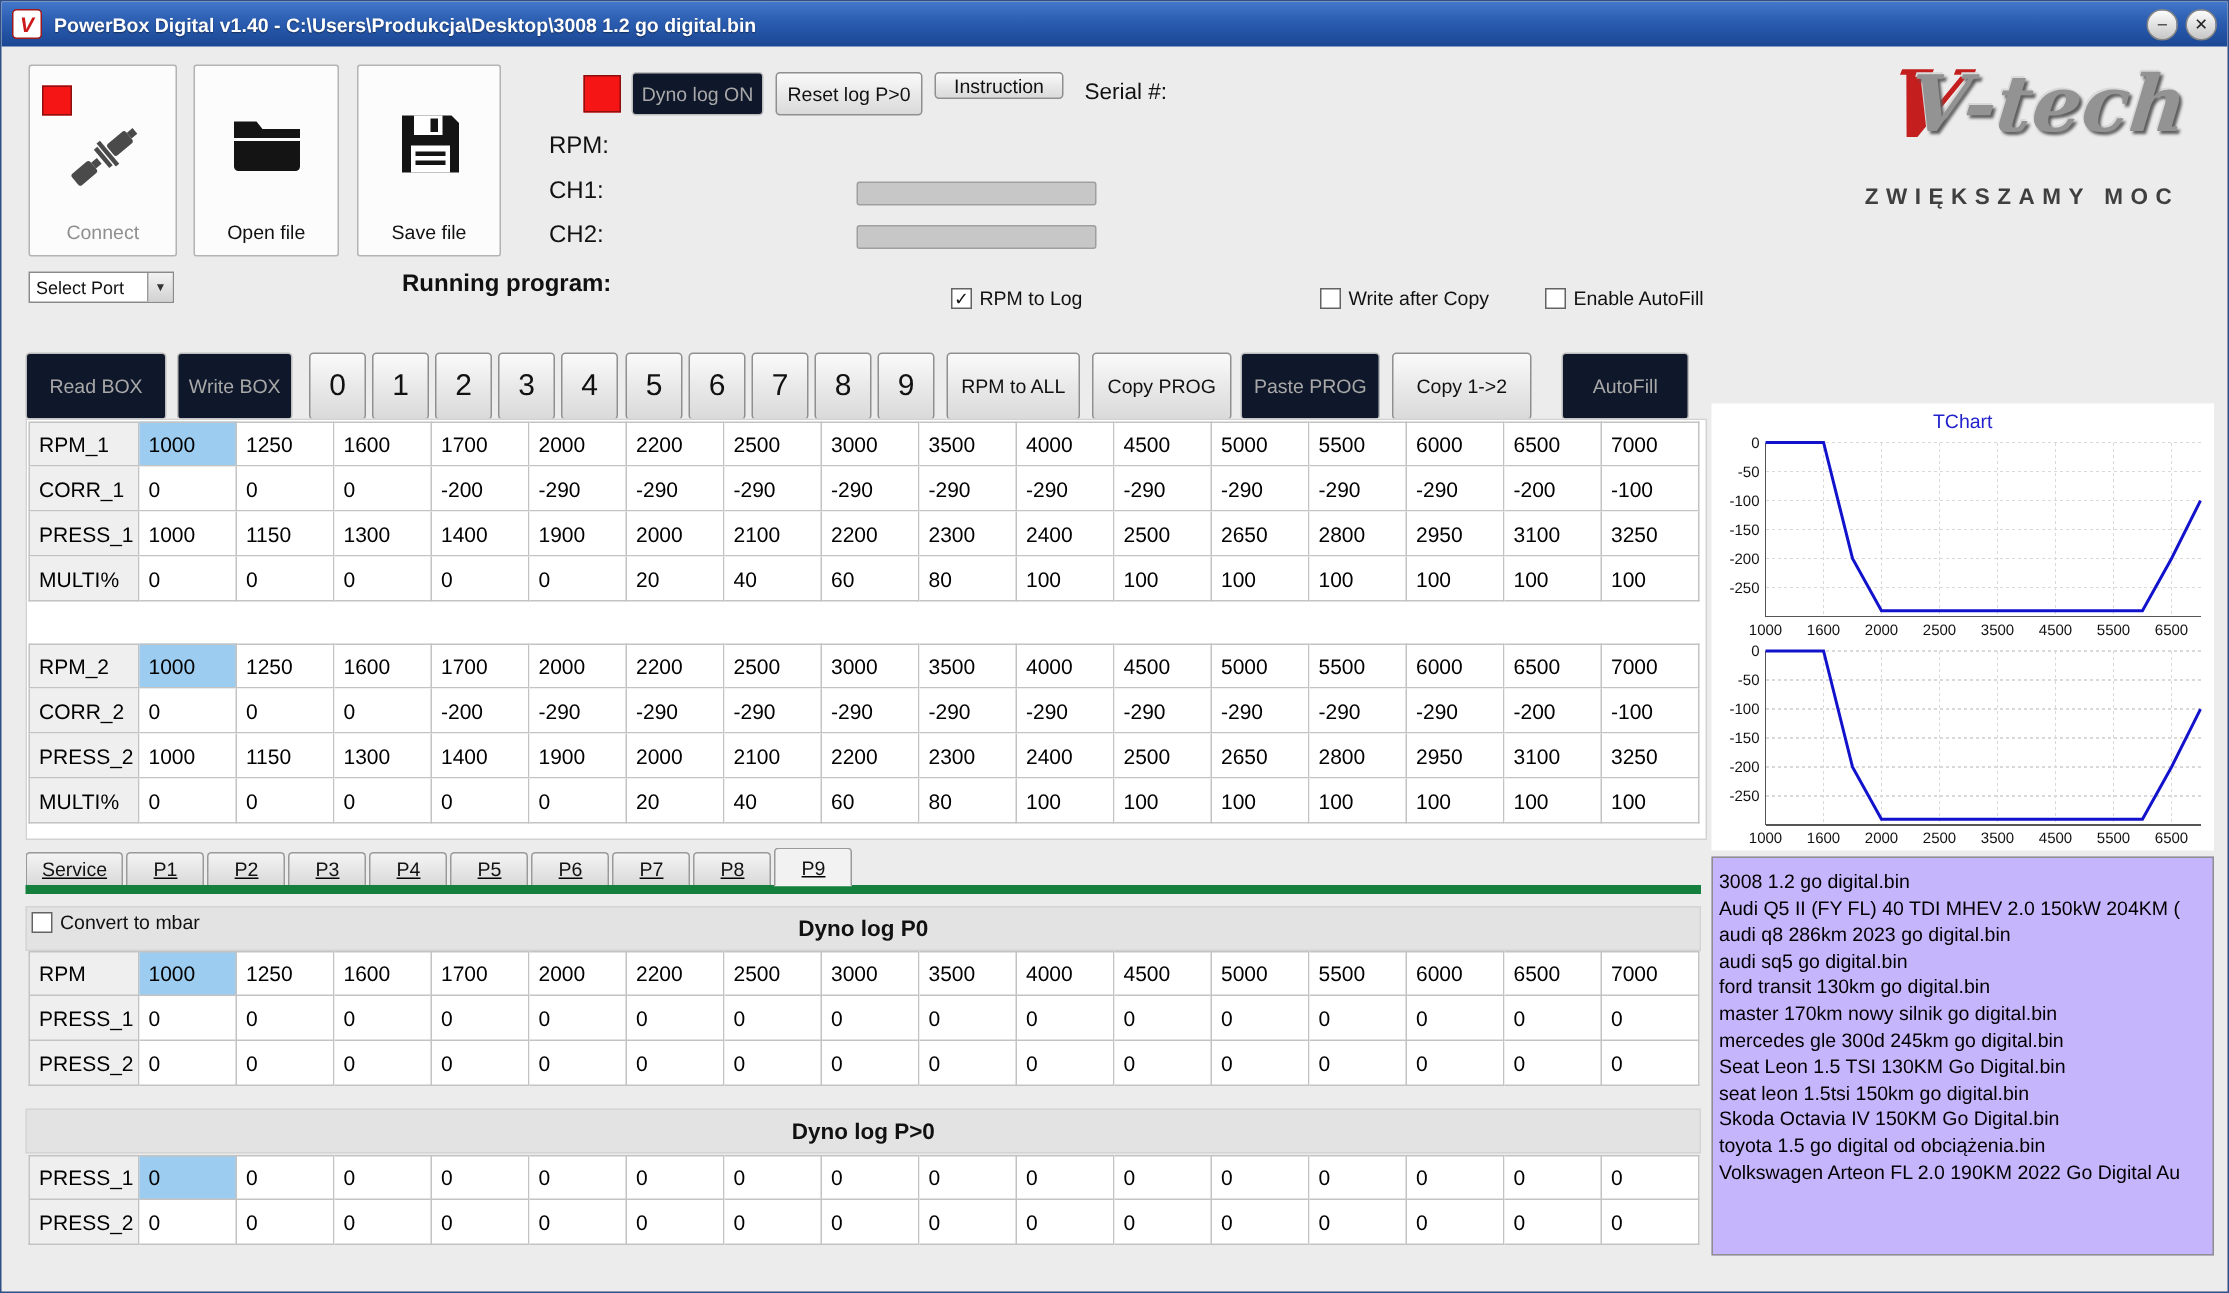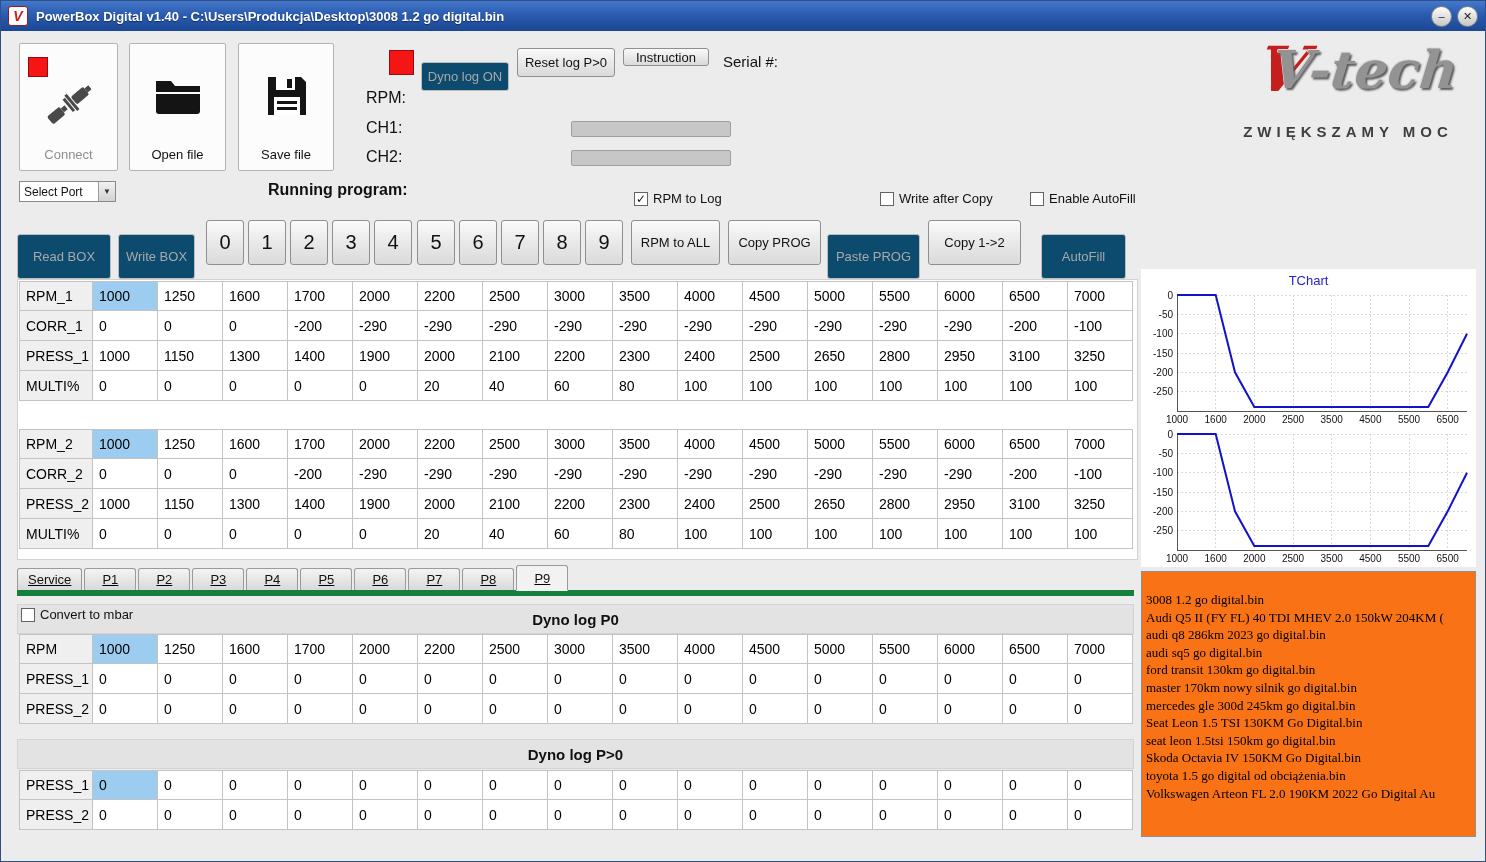--- a/index.html
+++ b/index.html
@@ -16,37 +16,37 @@
   .content { position:relative; height:832px; }
 
   .bigbtn { position:absolute; background:#fcfcfc; border:1px solid #b3b3b3; border-radius:2px; cursor:pointer; }
   .bigbtn svg { position:absolute; }
   .blabel { position:absolute; bottom:8px; width:100%; text-align:center; font-size:13px; color:#111; }
   .blabel.gray { color:#8f8f8f; }
   .red-ind { position:absolute; background:#f51515; border:1px solid #8d0f0f; }
 
   .btn { position:absolute; display:flex; align-items:center; justify-content:center; font-size:13px; color:#111;
          background:linear-gradient(180deg,#fafafa,#e9e9e9 50%,#dadada); border:1px solid #8f8f8f; border-radius:3px; cursor:pointer; white-space:nowrap; }
-  .btn.disabled { color:#a8a8a8; background:#0c4a6e; border-color:#bdbdbd;margin-top:14px; }
+  .btn.disabled { color:#a8a8a8; background:#0f172a; border-color:#bdbdbd; }
   .btn.digit { font-size:20px; }
 
   .lab { position:absolute; font-size:16px; color:#111; white-space:nowrap; }
   .lab.bold { font-weight:bold; }
 
   .pbar { position:absolute; width:160px; height:16px; background:#c7c7c7; border:1px solid #9f9f9f; border-radius:2px; }
 
   .combo { position:absolute; width:97px; height:21px; background:#fff; border:1px solid #8a8a8a; display:flex; align-items:center; font-size:12px; cursor:pointer; }
   .combo .ctext { flex:1; padding-left:4px; color:#111; }
   .combo .carrow { width:17px; height:100%; background:linear-gradient(180deg,#f2f2f2,#d2d2d2); border-left:1px solid #9a9a9a; font-size:8px; display:flex; align-items:center; justify-content:center; color:#333; }
 
   .check { position:absolute; display:flex; align-items:center; gap:5px; font-size:13px; color:#111; cursor:pointer; z-index:3; }
   .cb-box { width:14px; height:14px; background:#fff; border:1px solid #636363; font-size:12px; font-weight:bold; line-height:12px; text-align:center; color:#111; }
 
   .action-row { position:absolute; }
-  .action-row .btn { height:45px; top:1px; }
+  .action-row .btn { height:45px; top:16px; }
 
   .tables-panel { position:absolute; background:#fff; border:1px solid #d2d2d2; }
 
   .ptable { position:absolute; }
   .trow { display:flex; height:30px; }
   .tcell { height:30px; border-right:1px solid #c3c3c3; border-bottom:1px solid #c3c3c3; display:flex; align-items:center; padding-left:6px; font-size:14px; color:#000; background:#fff; overflow:hidden; }
   .trow:first-child .tcell { border-top:1px solid #c3c3c3; }
   .tcell:first-child { border-left:1px solid #c3c3c3; }
   .tlabel { width:74px; background:#efefef; }
   .tdata { width:65px; }
@@ -55,21 +55,21 @@
   .tabstrip { position:absolute; left:16px; top:539px; width:1117px; height:26px; display:flex; align-items:flex-end; border-bottom:6px solid #15803d;text-decoration:underline; }
   .tab { height:22px; min-width:52px; padding:0 10px; margin-right:2px; display:flex; align-items:center; justify-content:center; font-size:13px; color:#111;
          background:linear-gradient(180deg,#f4f4f4,#d9d9d9); border:1px solid #9a9a9a; border-bottom:none; border-radius:3px 3px 0 0; cursor:pointer; }
   .tab.active { height:26px; background:#f2f2f2; position:relative; z-index:2; margin-bottom:-1px; border-bottom:1px solid #f2f2f2; }
 
   .band { position:absolute; left:16px; width:1117px; height:30px; background:#e3e3e3; border:1px solid #d4d4d4;
           display:flex; align-items:center; justify-content:center; font-size:15px; font-weight:bold; color:#111; }
 
   .chart-panel { position:absolute; background:#fff; }
   .tchart-label { position:absolute; text-align:center; font-size:13px; color:#2222cc; }
-  .file-list { position:absolute; background:#f97316; border:1px solid #8f8f8f; overflow:hidden; padding:19px 4px;font-family:Liberation Serif, serif; }
+  .file-list { position:absolute; background:#c4b5fd; border:1px solid #8f8f8f; overflow:hidden; padding:7px 4px; }
   .file-item { font-size:13px; line-height:17.6px; white-space:nowrap; overflow:hidden; color:#000; cursor:pointer; }
 
   .vtech { position:absolute; top:10px; right:22px; width:230px; height:104px; }
   .vtech-red { position:absolute; left:26px; top:-8px; font-family:"DejaVu Serif",serif; font-style:italic; font-weight:bold; font-size:62px; color:#c41e1e; transform:skewX(-12deg); }
   .vtech-main { position:absolute; left:40px; top:0; font-family:"DejaVu Serif",serif; font-style:italic; font-weight:bold; font-size:52px; line-height:1.1; color:#939393; transform:skewX(-6deg); white-space:nowrap; text-shadow:2px 2px 2px #5c5c5c, -1px -1px 0 #d9d9d9; }
   .vtech-tag { position:absolute; left:0; top:82px; width:100%; text-align:center; font-size:15px; font-weight:bold; color:#3f3f3f; letter-spacing:5px; white-space:nowrap; }
 </style>
 </head>
 <body>
 

